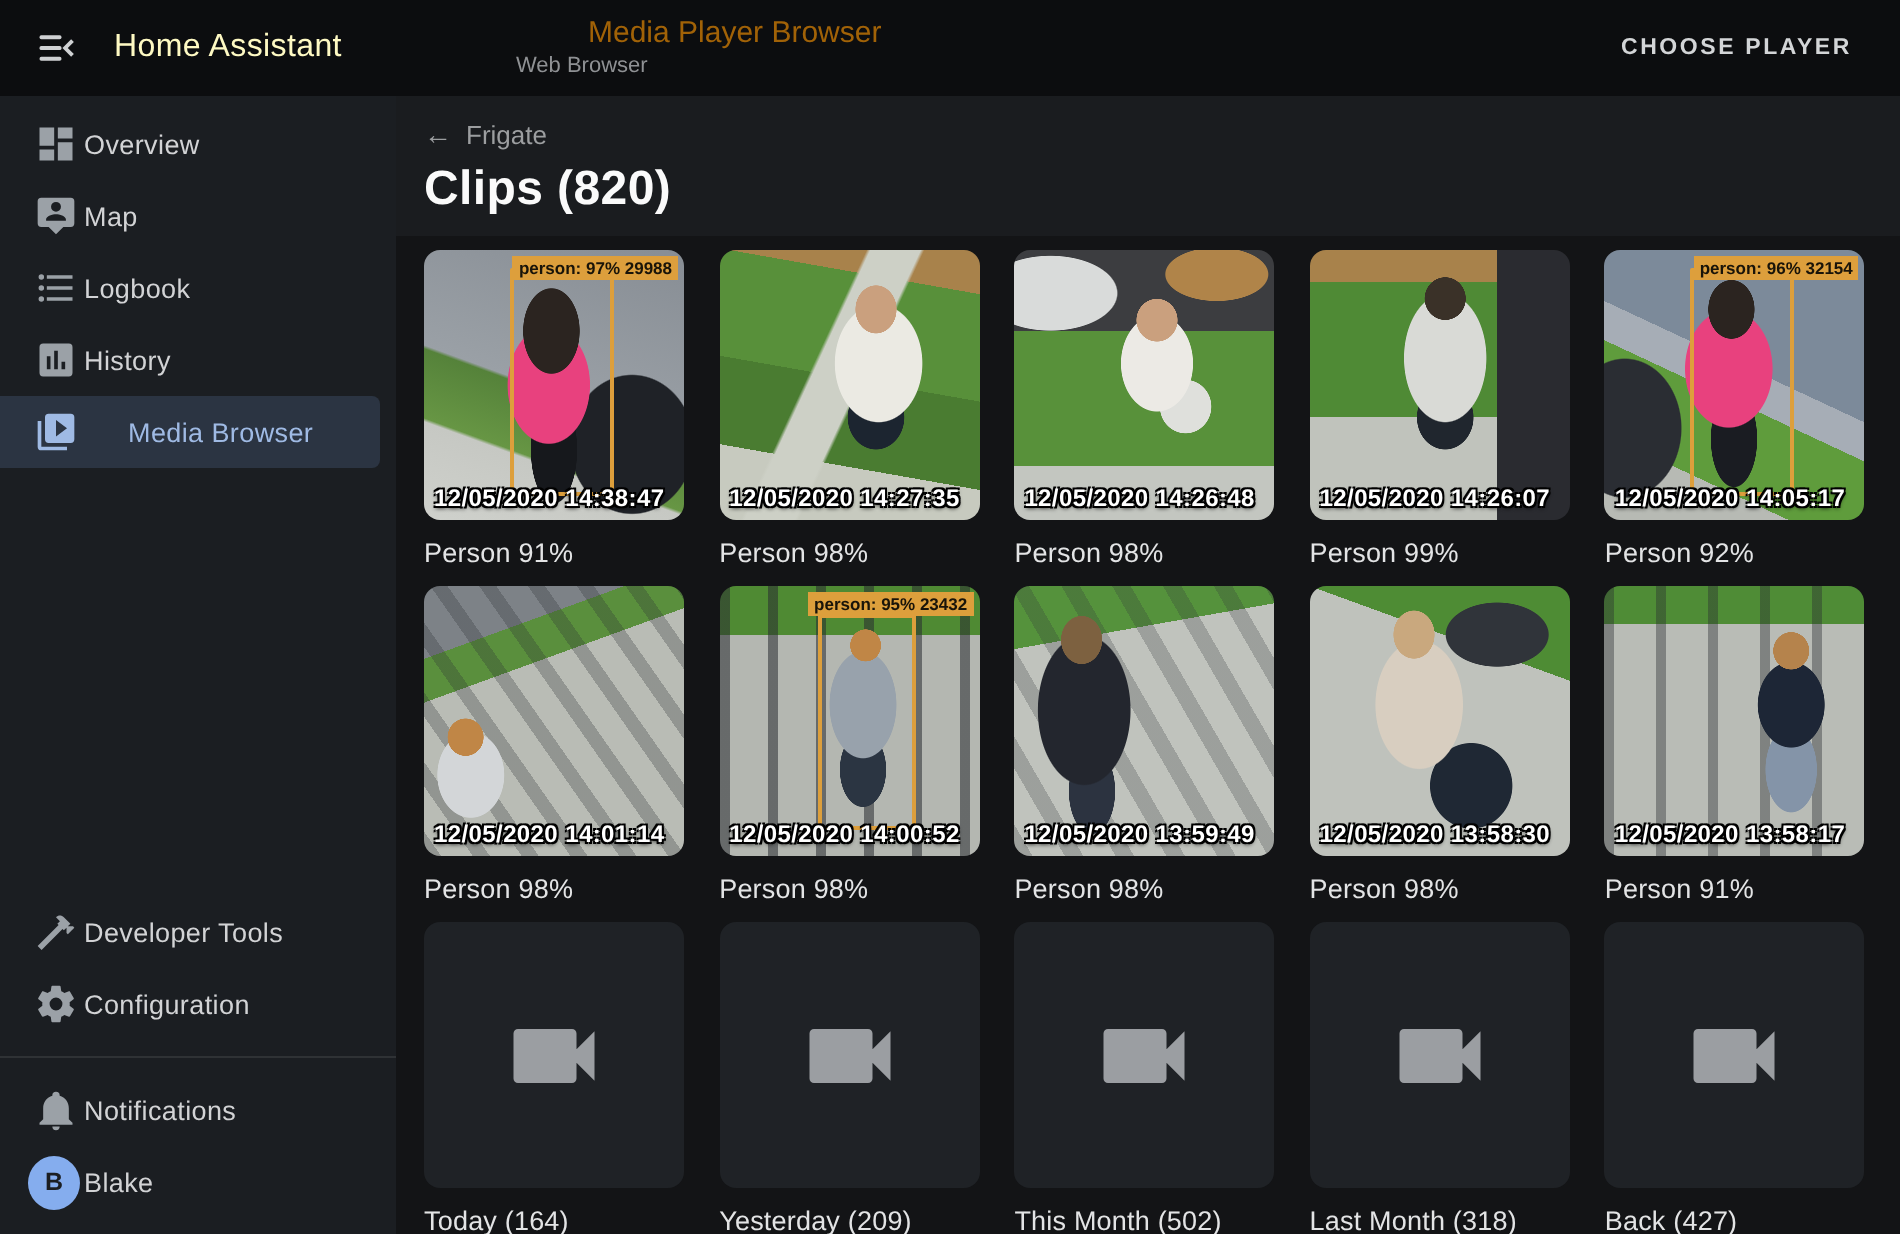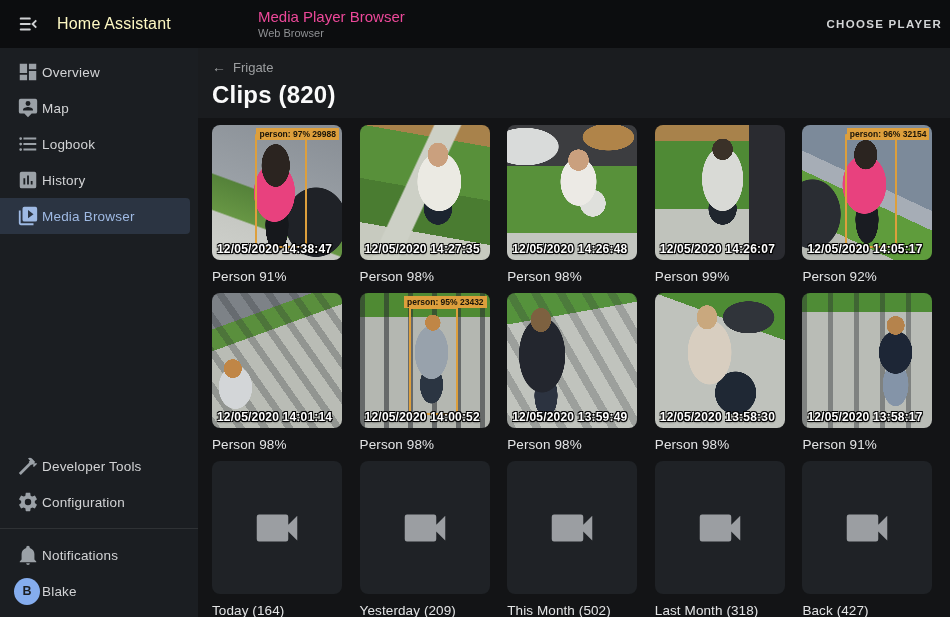--- a/index.html
+++ b/index.html
@@ -5,34 +5,34 @@
   * { margin:0; padding:0; box-sizing:border-box; }
   html,body { width:950px; height:617px; background:#131416; font-family:"Liberation Sans", sans-serif; }
   .app { width:950px; height:617px; display:flex; flex-direction:column; overflow:hidden; background:#131416; }
 
   
   .topbar { height:48px; background:#0c0d0f; display:flex; align-items:center; flex-shrink:0; }
   .topbar-left { width:198px; display:flex; align-items:center; flex-shrink:0; }
   .menu-btn { width:40px; height:40px; margin-left:8px; border:none; background:transparent; color:#cfd1d3; display:flex; align-items:center; justify-content:center; cursor:pointer; }
   .app-name { color:#fef9c3; font-size:16px; margin-left:9px; letter-spacing:.2px; }
   .screen-title { margin-left:60px; display:flex; flex-direction:column; justify-content:center; }
-  .screen-title .t { color:#ec4899; font-size:15px; line-height:18px; }
+  .screen-title .t { color:#a16207; font-size:15px; line-height:18px;margin-left:36px; }
   .screen-title .s { color:#8f9194; font-size:11px; line-height:14px; }
   .topbar-spacer { flex:1; }
-  .choose-player { background:transparent; border:none; color:#d3d5d7; font-size:11.5px; font-weight:600; letter-spacing:1.3px; padding:8px; cursor:pointer; font-family:inherit; }
+  .choose-player { background:transparent; border:none; color:#d3d5d7; font-size:11.5px; font-weight:600; letter-spacing:1.3px; margin-right:16px; padding:8px; cursor:pointer; font-family:inherit; }
 
   
   .body { flex:1; display:flex; min-height:0; }
 
   
   .sidebar { width:198px; background:#1b1e22; display:flex; flex-direction:column; padding-top:6px; flex-shrink:0; }
   .nav-item { height:36px; display:flex; align-items:center; margin:0 8px 0 0; padding-left:16px; border-radius:0 4px 4px 0; cursor:pointer; color:#d2d3d5; }
   .nav-item .ico { width:24px; height:24px; color:#9ba1a7; display:flex; align-items:center; justify-content:center; flex-shrink:0; }
   .nav-item .lbl { margin-left:2px; font-size:13.5px; font-weight:500; letter-spacing:.2px; }
-  .nav-item.selected { background:#2b3442; color:#9fbae4; }
+  .nav-item.selected { background:#2b3442; color:#9fbae4;gap:22px; }
   .nav-item.selected .ico { color:#9fbae4; }
   .sidebar .spacer { flex:1; }
   .sb-divider { height:1px; background:rgba(255,255,255,.09); margin:8px 0; }
   .avatar { width:27px; height:27px; border-radius:50%; background:#85adee; color:#1b1e22; font-size:12.5px; font-weight:600; display:flex; align-items:center; justify-content:center; margin-left:-2px; }
   .sidebar .bottom-pad { height:8px; }
 
   
   .main { flex:1; display:flex; flex-direction:column; min-width:0; background:#131416; }
   .page-head { height:70px; background:#1a1c1f; padding:9px 14px 0 14px; flex-shrink:0; }
   .breadcrumb { display:inline-flex; align-items:center; color:#9c9ea0; font-size:13px; cursor:pointer; padding:2px 0; }

